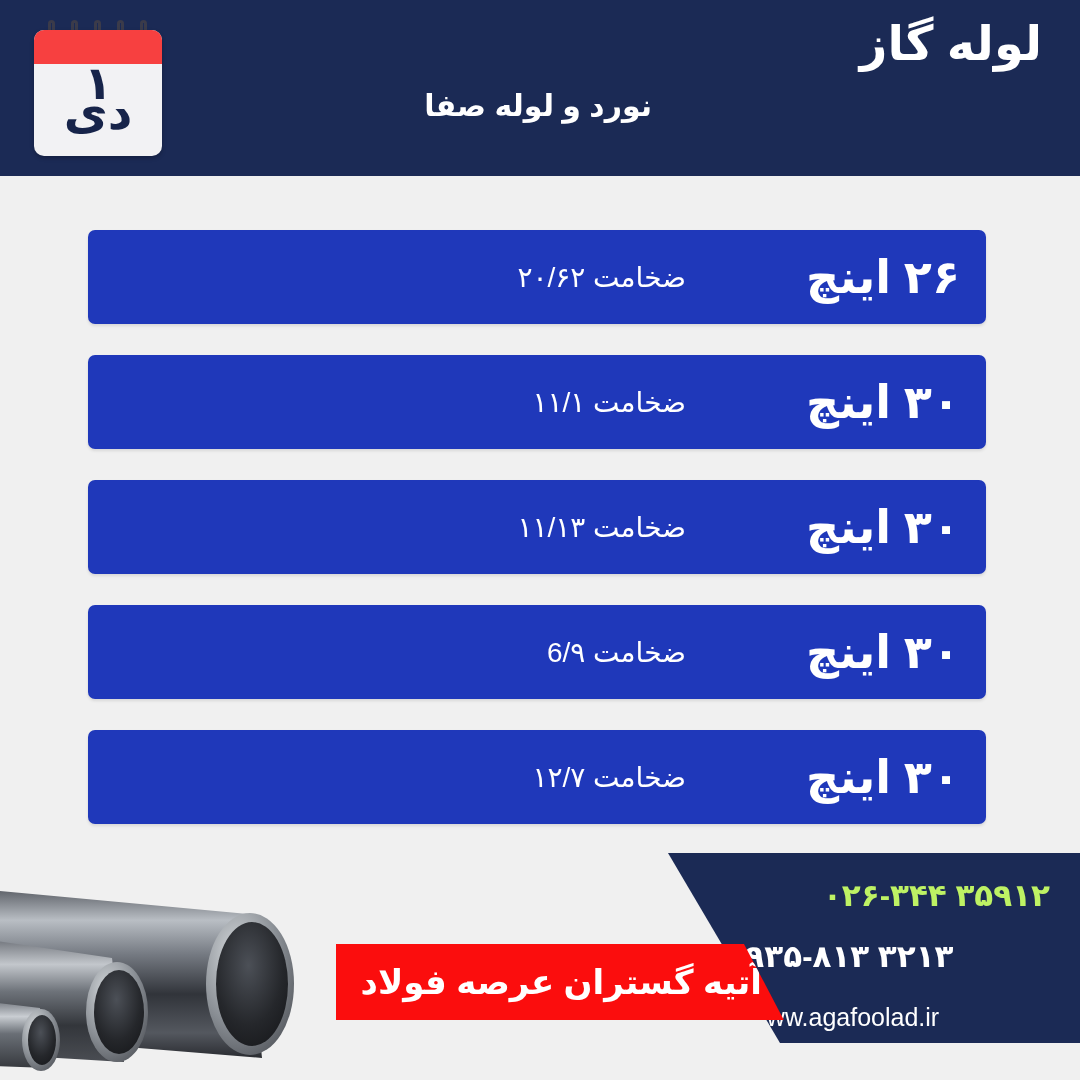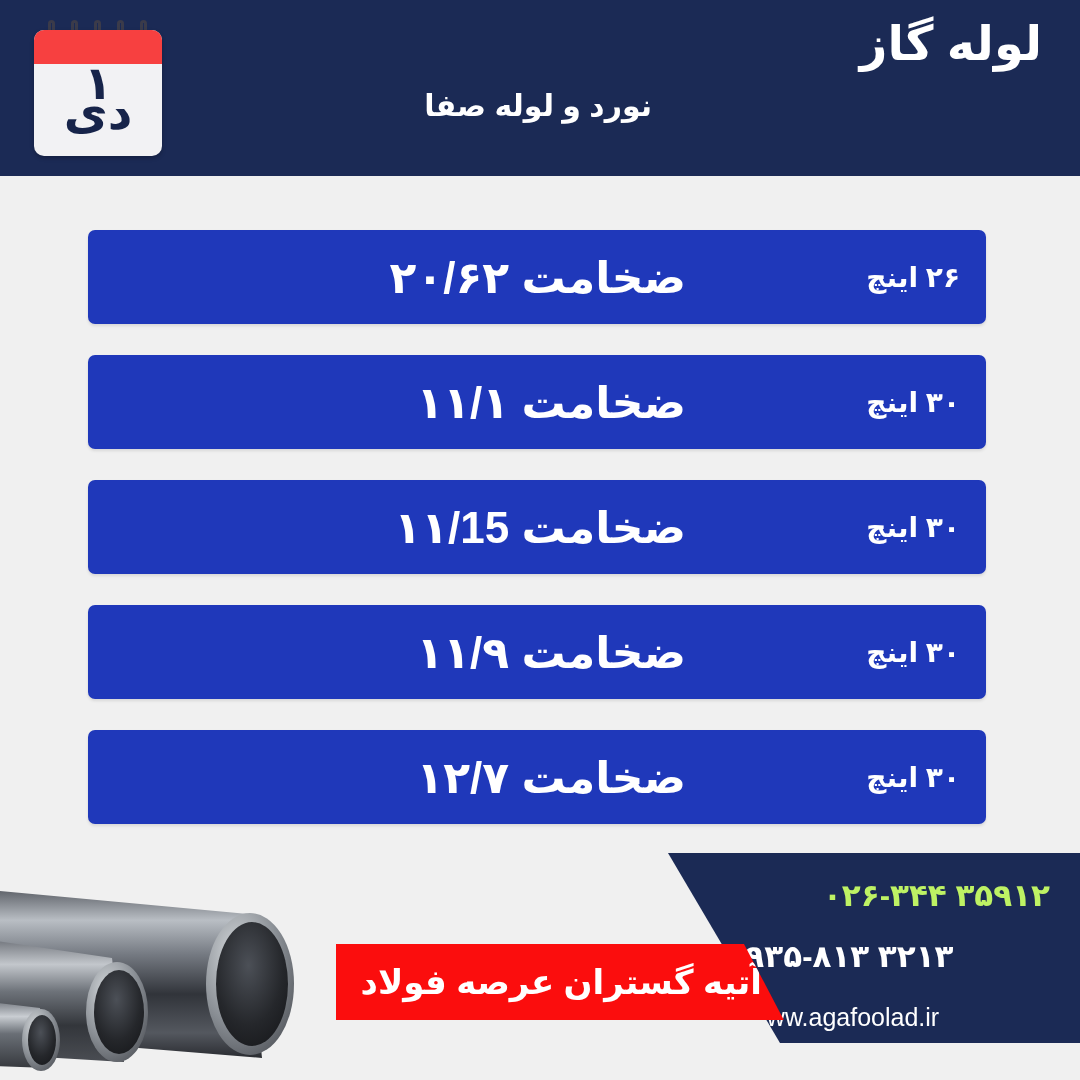--- a/index.html
+++ b/index.html
@@ -130,32 +130,32 @@
     background: #1f38ba;
     border-radius: 7px;
     margin-bottom: 31px;
     box-shadow: 0 2px 3px rgba(0,0,0,.10);
   }
   .row-size {
     position: absolute;
     right: 26px;
     top: 50%;
     transform: translateY(-50%);
-    font-size: 28px;
+    font-size: 46px;
     font-weight: bold;
     color: #ffffff;
     white-space: nowrap;
   }
   .row-thickness {
     position: absolute;
     right: 300px;
     top: 50%;
     transform: translateY(-50%);
-    font-size: 44px;
-    font-weight: bold;
+    font-size: 28px;
+    font-weight: normal;
     color: #ffffff;
     white-space: nowrap;
   }
 
   
   .contact-panel {
     position: absolute;
     left: 620px;
     top: 853px;
     width: 460px;
@@ -263,26 +263,26 @@
       <span class="row-thickness">ضخامت ۲۰/۶۲</span>
     </div>
 
     <div class="row">
       <span class="row-size">۳۰  اینچ</span>
       <span class="row-thickness">ضخامت ۱۱/۱</span>
     </div>
 
     <div class="row">
       <span class="row-size">۳۰  اینچ</span>
-      <span class="row-thickness">ضخامت ۱۱/15</span>
+      <span class="row-thickness">ضخامت ۱۱/۱۳</span>
     </div>
 
     <div class="row">
       <span class="row-size">۳۰  اینچ</span>
-      <span class="row-thickness">ضخامت ۱۱/۹</span>
+      <span class="row-thickness">ضخامت 6/۹</span>
     </div>
 
     <div class="row">
       <span class="row-size">۳۰  اینچ</span>
       <span class="row-thickness">ضخامت ۱۲/۷</span>
     </div>
 
   </div>
 
   <div class="pipes">

